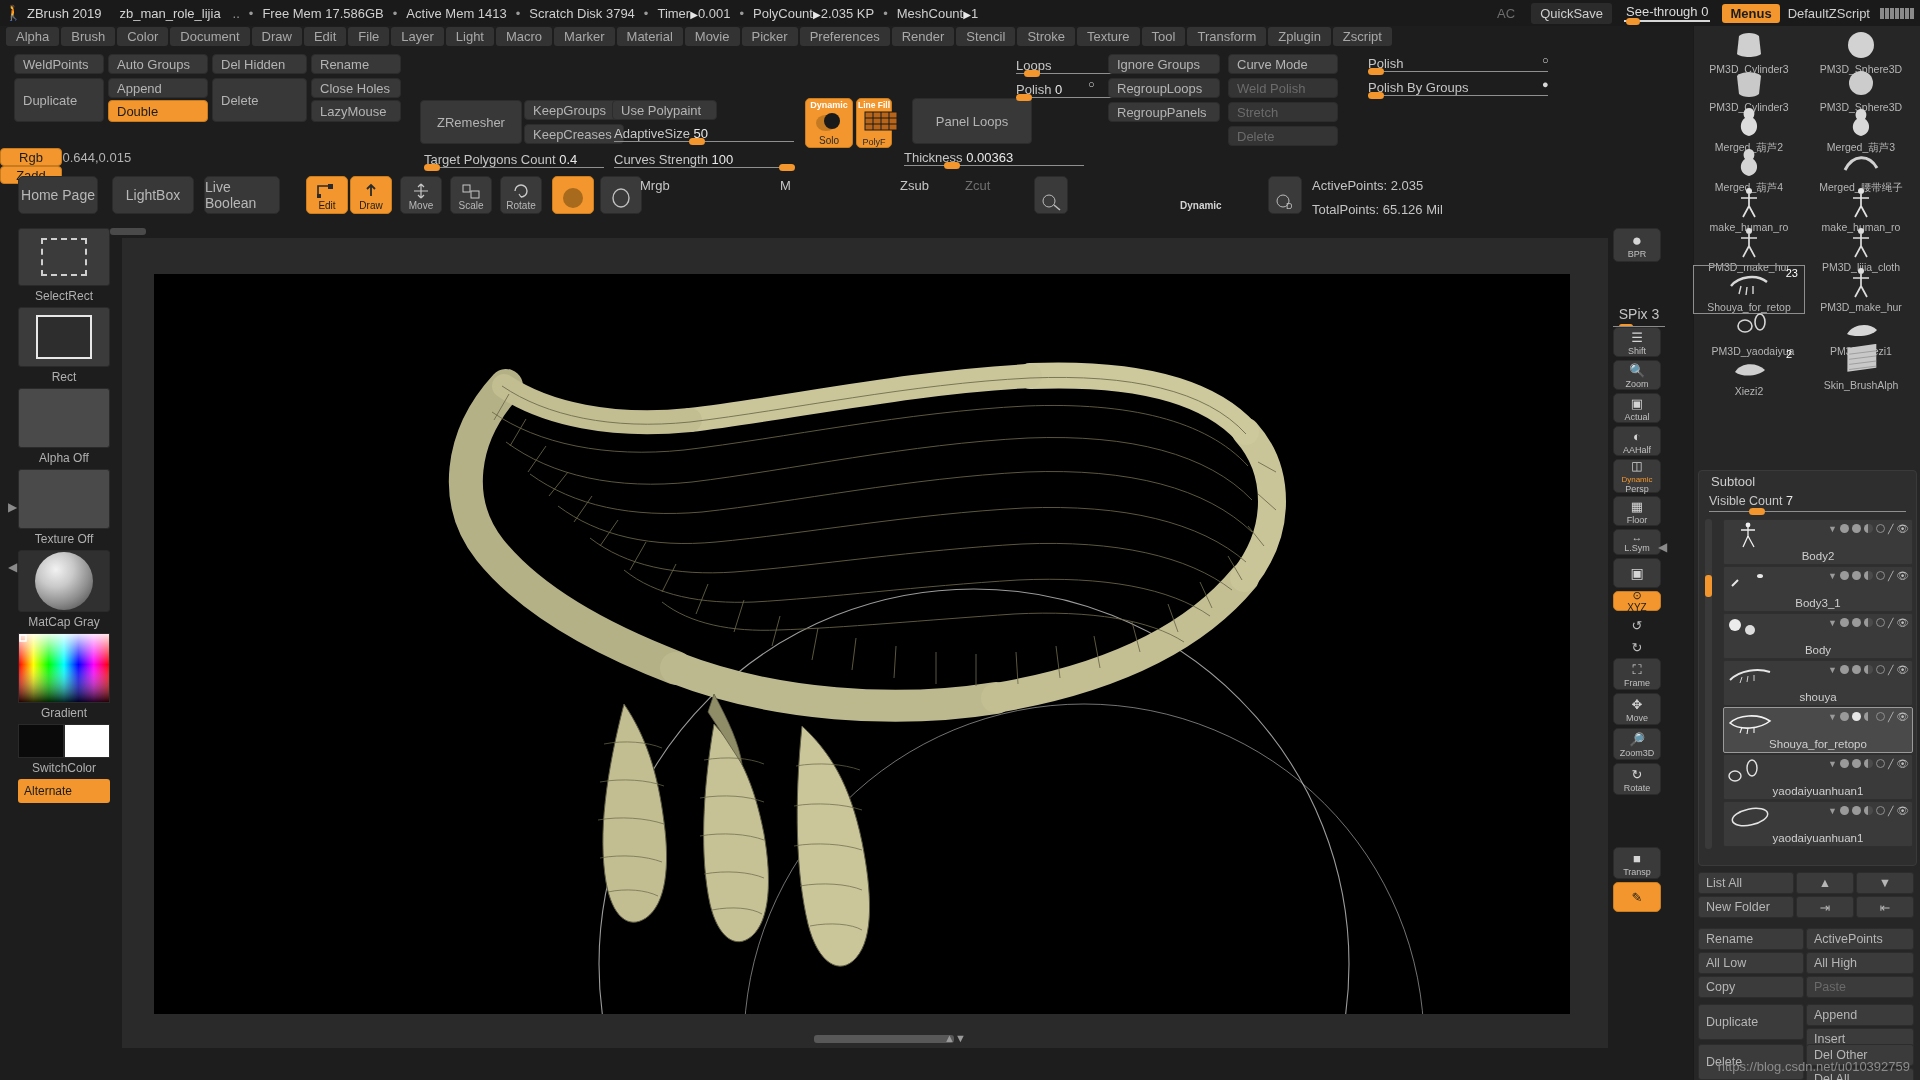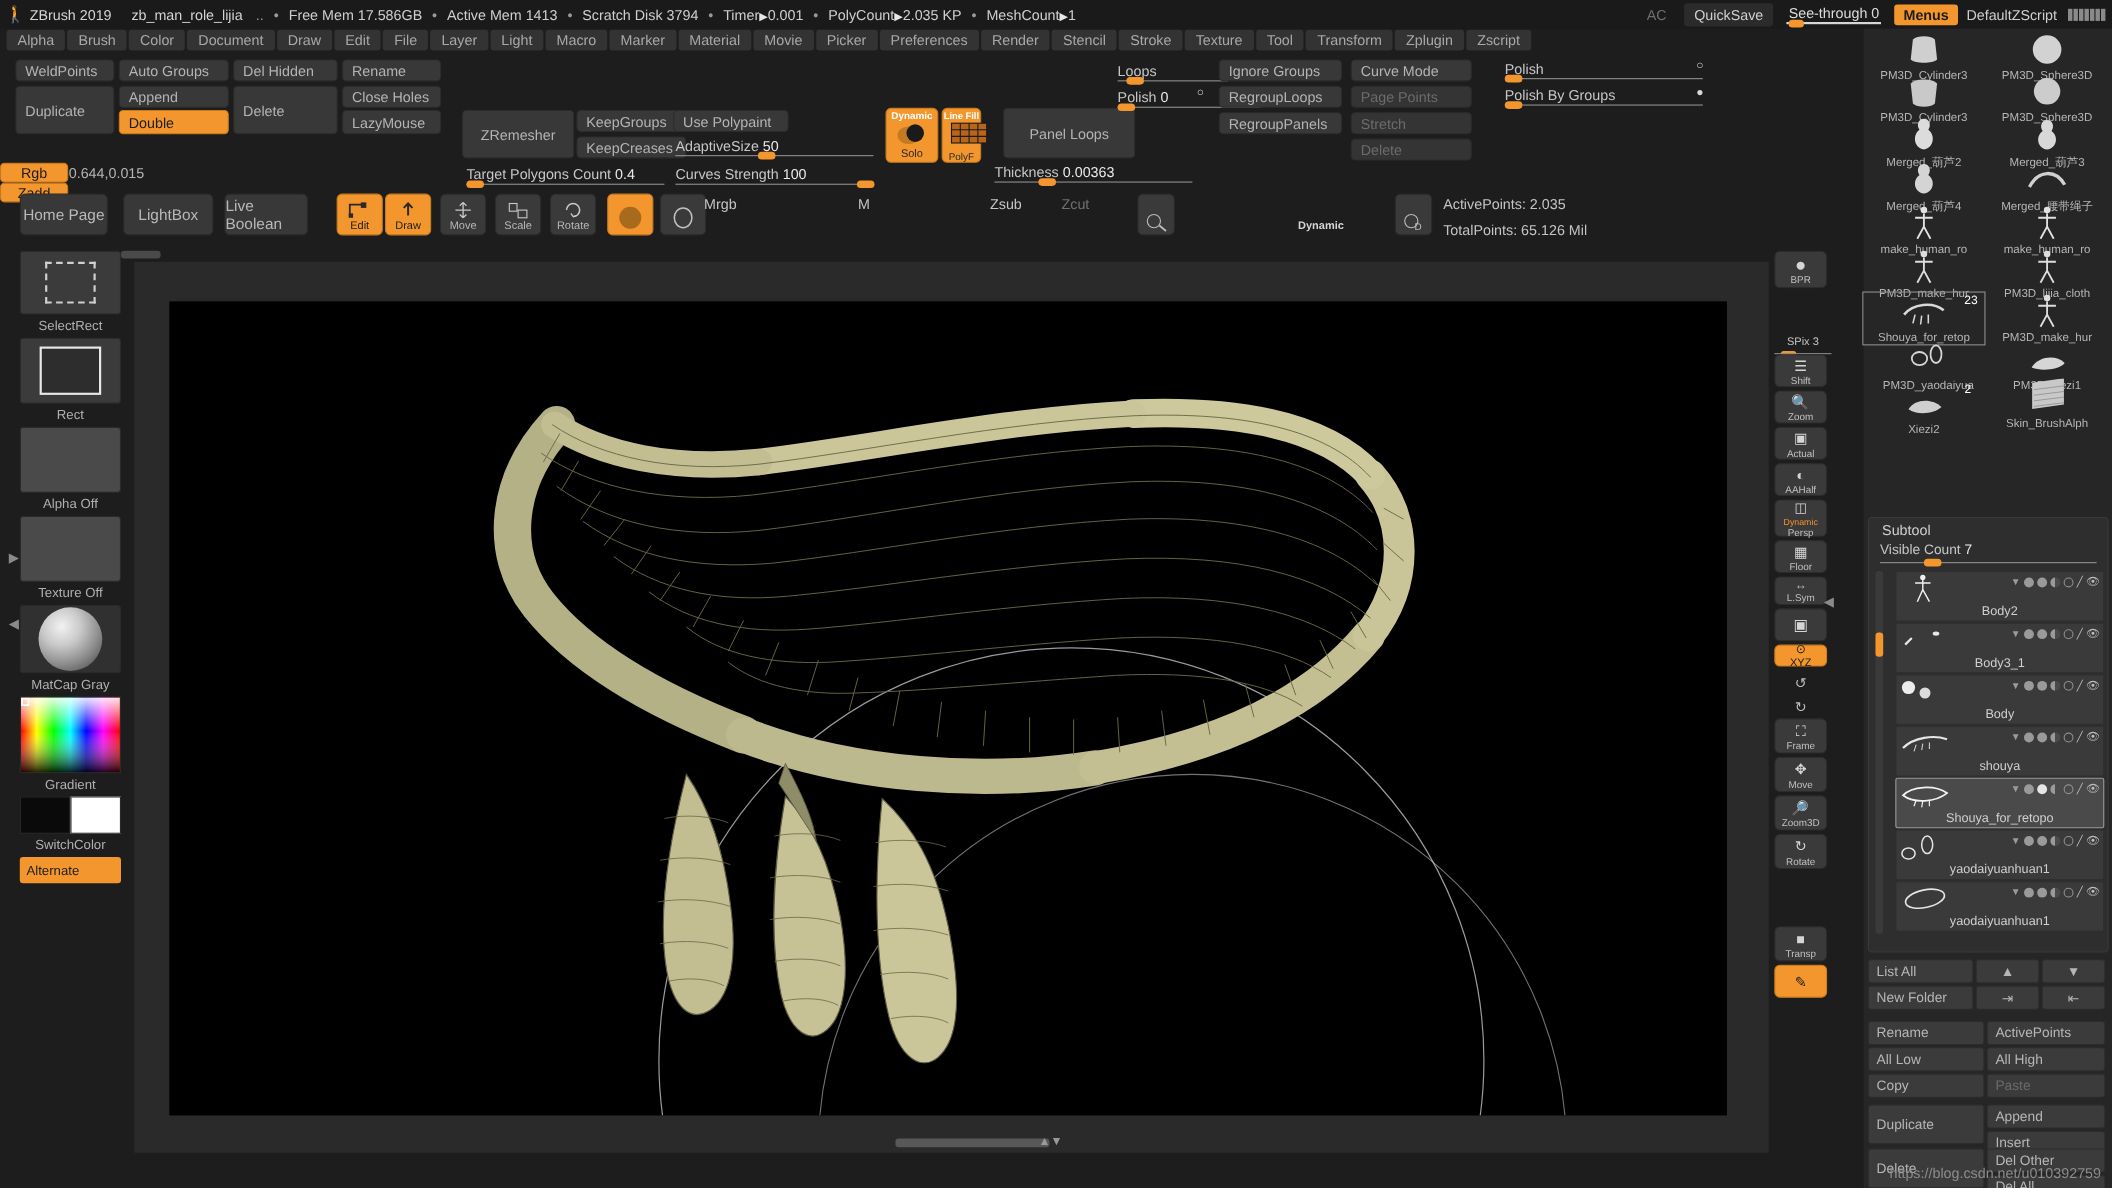--- a/index.html
+++ b/index.html
@@ -132,21 +132,21 @@
   .railbtn {
     width: 48px; background: #3a3a3a; border: 1px solid #2b2b2b; border-radius: 5px;
     display: flex; flex-direction: column; align-items: center; justify-content: center;
     color: #c0c0c0; font-size: 9px; margin-bottom: 3px; position: relative;
   }
   .railbtn.on { background: #f2962d; color: #1c1c1c; border-color: #c97d1f; }
   .railbtn .gl { font-size: 17px; line-height: 17px; color: #d5d5d5; }
   .railbtn.on .gl { color: #1c1c1c; }
   .railsmall { width: 48px; height: 22px; display:flex; align-items:center; justify-content:center;
     color: #bdbdbd; font-size: 13px; }
-  .spix { font-size: 10px; color: #c4c4c4; text-align: center; position: relative; margin-top: 44px; }
+  .spix { font-size: 14px; color: #c4c4c4; text-align: center; position: relative; margin-top: 44px; }
 
   
   .dock {
     position: absolute; left: 1693px; top: 26px; width: 227px; height: 1054px;
     background: #262626; border-left: 1px solid #1a1a1a;
   }
   .thumbgrid { position: absolute; left: 0; top: 0; width: 227px; }
   .thcell { position: absolute; width: 110px; text-align: center; }
   .thcell .img {
     width: 52px; height: 34px; margin: 0 auto; display: block;
@@ -346,21 +346,21 @@
       <span class="strack"></span>
       <span class="sknob" style="left:0px;"></span>
     </div>
     <span style="position:absolute; left:1088px; top:32px; font-size:11px; color:#d8d8d8;">○</span>
 
     <div class="btn" style="left:1108px; top:8px; width:112px; height:20px;">Ignore Groups</div>
     <div class="btn" style="left:1108px; top:32px; width:112px; height:20px;">RegroupLoops</div>
     <div class="btn" style="left:1108px; top:56px; width:112px; height:20px;">RegroupPanels</div>
 
     <div class="btn" style="left:1228px; top:8px; width:110px; height:20px;">Curve Mode</div>
-    <div class="btn dim" style="left:1228px; top:32px; width:110px; height:20px;">Page Points</div>
+    <div class="btn dim" style="left:1228px; top:32px; width:110px; height:20px;">Weld Polish</div>
     <div class="btn dim" style="left:1228px; top:56px; width:110px; height:20px;">Stretch</div>
     <div class="btn dim" style="left:1228px; top:80px; width:110px; height:20px;">Delete</div>
 
     <div class="slider" style="left:1368px; top:8px; width:180px;">
       <span class="lbl">Polish</span>
       <span class="strack"></span>
       <span class="sknob" style="left:0px;"></span>
     </div>
     <span style="position:absolute; left:1542px; top:8px; font-size:11px; color:#d8d8d8;">○</span>
 

